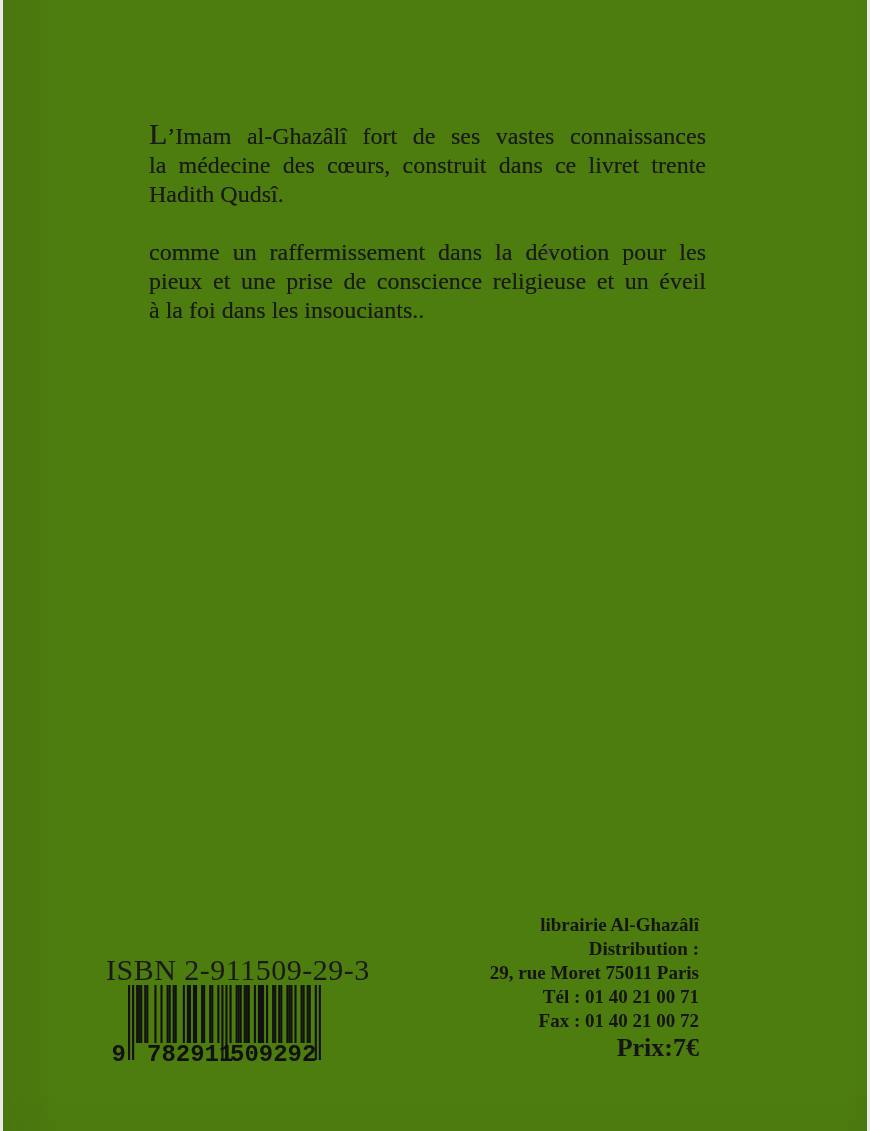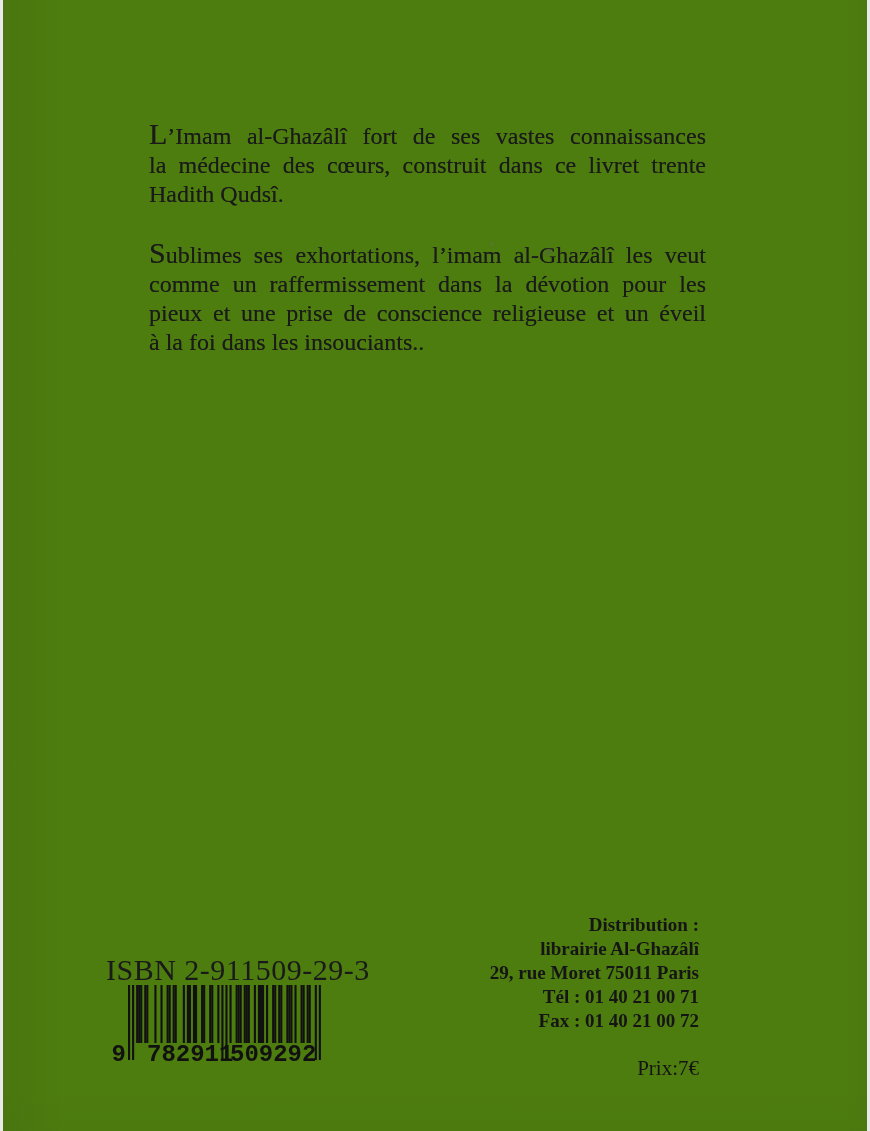--- a/index.html
+++ b/index.html
@@ -48,42 +48,41 @@
   .bc-left{left:39px;top:58px;width:85px;text-align:center;}
   .bc-right{left:122px;top:58px;width:85px;text-align:left;}
   
   .distribution{
     position:absolute;right:168px;top:913px;
     text-align:right;font-weight:700;
     font-size:19px;line-height:24px;color:#151515;
   }
   .distribution .dline{display:block;white-space:nowrap;}
   .price{
-    display:block;margin-top:20px;
-    font-size:21px;line-height:30px;font-weight:400;white-space:nowrap;
+    display:block;margin-top:0;
+    font-size:26px;line-height:30px;font-weight:700;white-space:nowrap;
   }
   
   .speck{position:absolute;border-radius:50%;background:rgba(90,90,90,0.45);pointer-events:none;}
   .speck1{left:543px;top:248px;width:5px;height:8px;transform:rotate(20deg);filter:blur(1px);}
   .speck2{left:487px;top:242px;width:4px;height:4px;background:rgba(120,120,120,0.3);filter:blur(1px);}
 </style>
 </head>
 <body>
 
 <div class="page">
   <div class="edge-shade"></div>
 
   <div class="blurb">
     <p class="p1">
       <span class="line j"><span class="initial">L</span><span>’Imam al-Ghazâlî fort de ses vastes connaissances</span></span>
       <span class="line j">la médecine des cœurs, construit dans ce livret trente</span>
       <span class="line">Hadith Qudsî.</span>
     </p>
     <p class="p2">
-      <span class="line j"><span class="initial">S</span><span>ublimes ses exhortations, l’imam al-Ghazâlî les veut</span></span>
       <span class="line j">comme un raffermissement dans la dévotion pour les</span>
       <span class="line j">pieux et une prise de conscience religieuse et un éveil</span>
       <span class="line">à la foi dans les insouciants..</span>
     </p>
   </div>
 
   <div class="isbn-label">ISBN 2-911509-29-3</div>
   <div class="barcode">
     <svg id="bc-svg" width="194" height="76" viewBox="0 0 194 76" fill="#111">
         <rect x="0.00" y="0" width="2.09" height="75"></rect>
@@ -137,22 +136,22 @@
         <rect x="180.67" y="0" width="2.09" height="58"></rect>
         <rect x="186.76" y="0" width="2.09" height="75"></rect>
         <rect x="190.82" y="0" width="2.09" height="75"></rect>
       </svg>
     <span class="bc-digit bc-first">9</span>
     <span class="bc-digit bc-left">782911</span>
     <span class="bc-digit bc-right">509292</span>
   </div>
 
   <div class="distribution">
+    <span class="dline">librairie Al-Ghazâlî</span>
     <span class="dline">Distribution :</span>
-    <span class="dline">librairie Al-Ghazâlî</span>
     <span class="dline">29, rue Moret 75011 Paris</span>
     <span class="dline">Tél : 01 40 21 00 71</span>
     <span class="dline">Fax : 01 40 21 00 72</span>
     <span class="price">Prix:7€</span>
   </div>
 
   <span class="speck speck1"></span>
   <span class="speck speck2"></span>
 </div>
 

